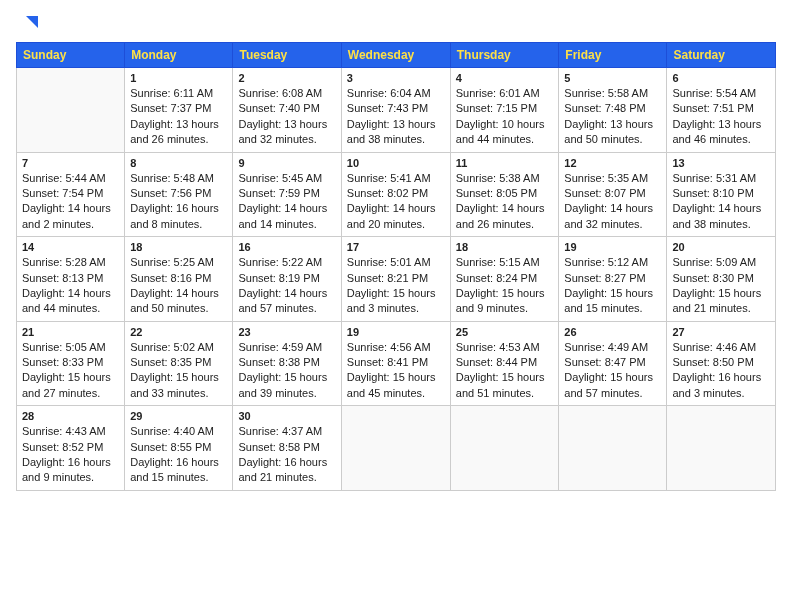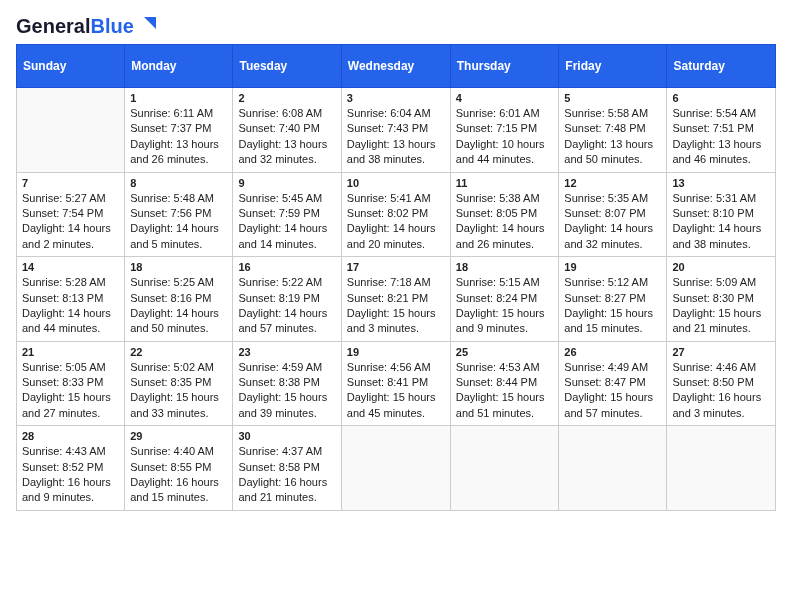--- a/index.html
+++ b/index.html
@@ -40,24 +40,24 @@
       color: #333;
       margin-top: 2px;
     }
     .calendar {
       width: 100%;
       border-collapse: collapse;
       border: 1px solid #ccc;
     }
     .calendar th {
       background: #2563eb;
-      color: #ffffff;
+      color: #fde047;
       font-size: 12px;
       font-weight: bold;
-      padding: 14px 6px;
+      padding: 5px 6px;
       text-align: left;
       border: 1px solid #1d4ed8;
     }
     .calendar td {
       vertical-align: top;
       border: 1px solid #ccc;
       padding: 4px 5px;
       font-size: 9.5px;
       color: #222;
       width: 110px;
@@ -75,23 +75,20 @@
       color: #222;
     }
     .empty { background: #f9f9f9; }
   </style>
 </head>
 <body>
 
 <div class="header">
   <div class="logo">
     <div style="display:flex;align-items:center;">
-      <span class="logo-text">
-        <span>General</span><span class="blue">Blue</span>
-      </span>
       <svg width="22" height="22" viewBox="0 0 22 22" style="margin-left:2px;margin-top:-4px;">
         <polygon points="8,4 20,4 20,16" fill="#2563eb"></polygon>
       </svg>
     </div>
   </div>
   <div class="title-block">
     <div class="month-title"></div>
     <div class="location"></div>
   </div>
 </div>
@@ -157,31 +154,31 @@
           <span>Sunrise: 5:54 AM</span><br>
           <span>Sunset: 7:51 PM</span><br>
           <span>Daylight: 13 hours and 46 minutes.</span>
         </div>
         </td>
       </tr>
       <tr>
         <td>
           <span class="day-num">7</span>
         <div class="cell-content">
-          <span>Sunrise: 5:27 AM</span><br>
+          <span>Sunrise: 5:44 AM</span><br>
           <span>Sunset: 7:54 PM</span><br>
           <span>Daylight: 14 hours and 2 minutes.</span>
         </div>
         </td>
         <td>
           <span class="day-num">8</span>
         <div class="cell-content">
           <span>Sunrise: 5:48 AM</span><br>
           <span>Sunset: 7:56 PM</span><br>
-          <span>Daylight: 14 hours and 5 minutes.</span>
+          <span>Daylight: 16 hours and 8 minutes.</span>
         </div>
         </td>
         <td>
           <span class="day-num">9</span>
         <div class="cell-content">
           <span>Sunrise: 5:45 AM</span><br>
           <span>Sunset: 7:59 PM</span><br>
           <span>Daylight: 14 hours and 14 minutes.</span>
         </div>
         </td>
@@ -239,21 +236,21 @@
           <span class="day-num">16</span>
         <div class="cell-content">
           <span>Sunrise: 5:22 AM</span><br>
           <span>Sunset: 8:19 PM</span><br>
           <span>Daylight: 14 hours and 57 minutes.</span>
         </div>
         </td>
         <td>
           <span class="day-num">17</span>
         <div class="cell-content">
-          <span>Sunrise: 7:18 AM</span><br>
+          <span>Sunrise: 5:01 AM</span><br>
           <span>Sunset: 8:21 PM</span><br>
           <span>Daylight: 15 hours and 3 minutes.</span>
         </div>
         </td>
         <td>
           <span class="day-num">18</span>
         <div class="cell-content">
           <span>Sunrise: 5:15 AM</span><br>
           <span>Sunset: 8:24 PM</span><br>
           <span>Daylight: 15 hours and 9 minutes.</span>

